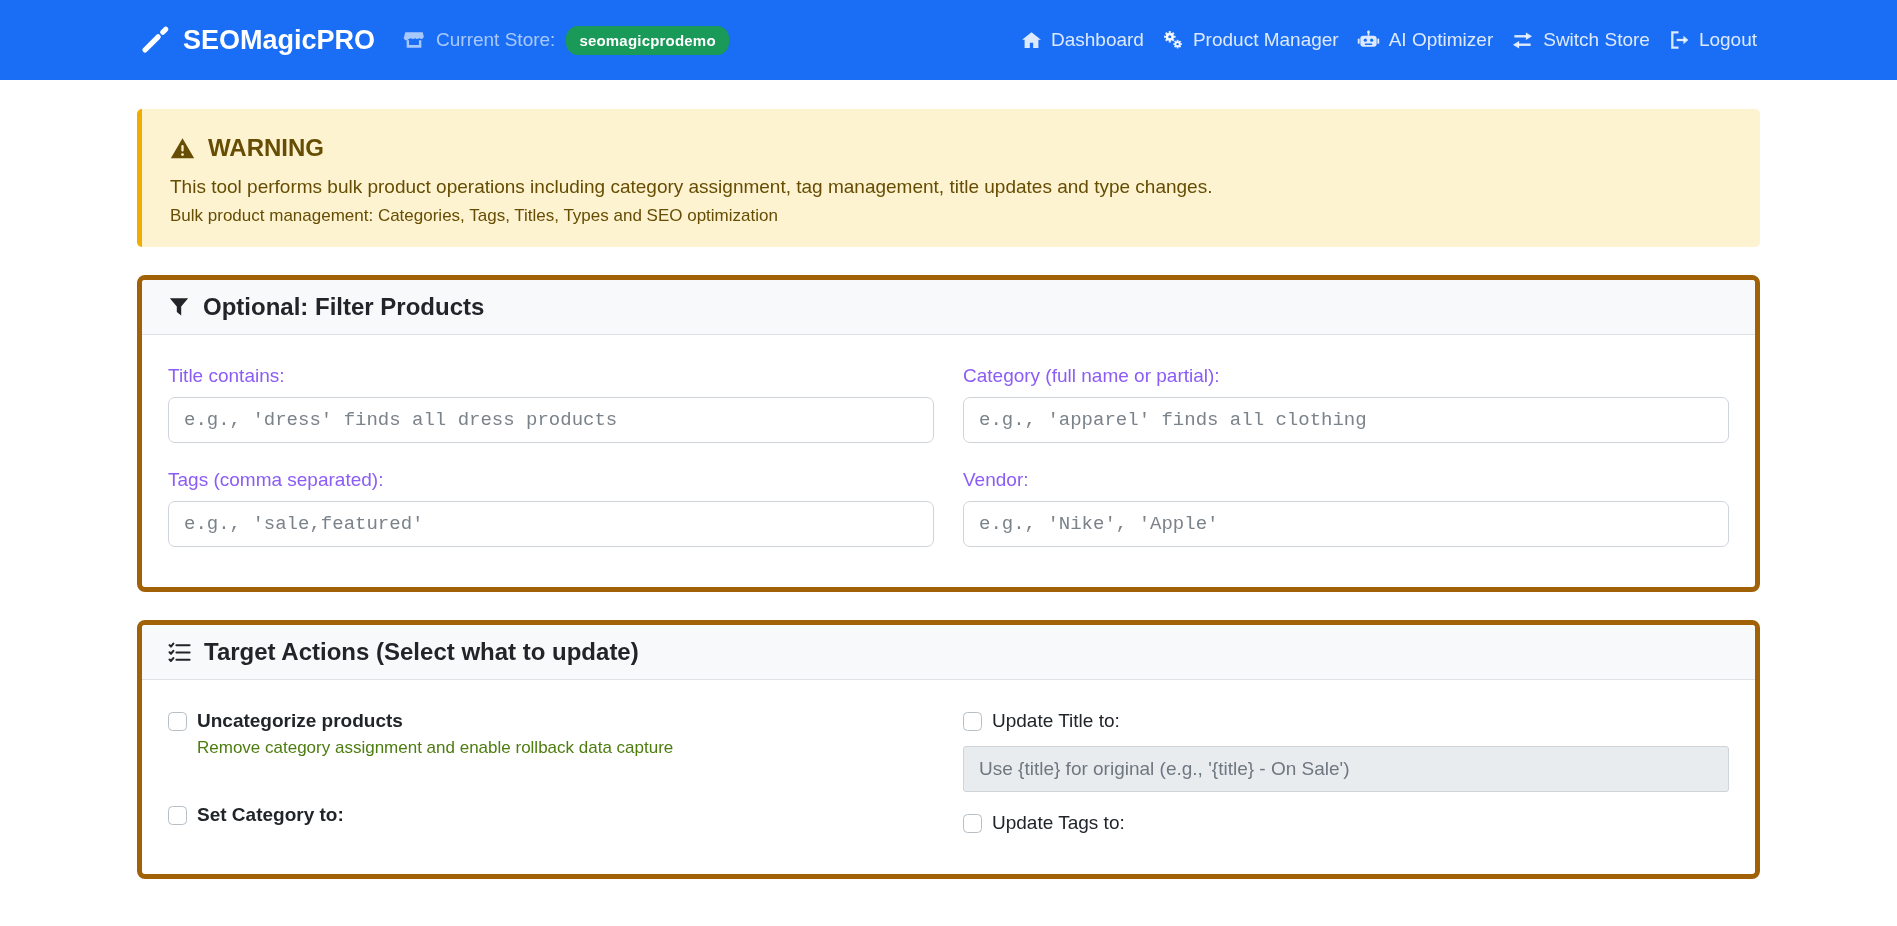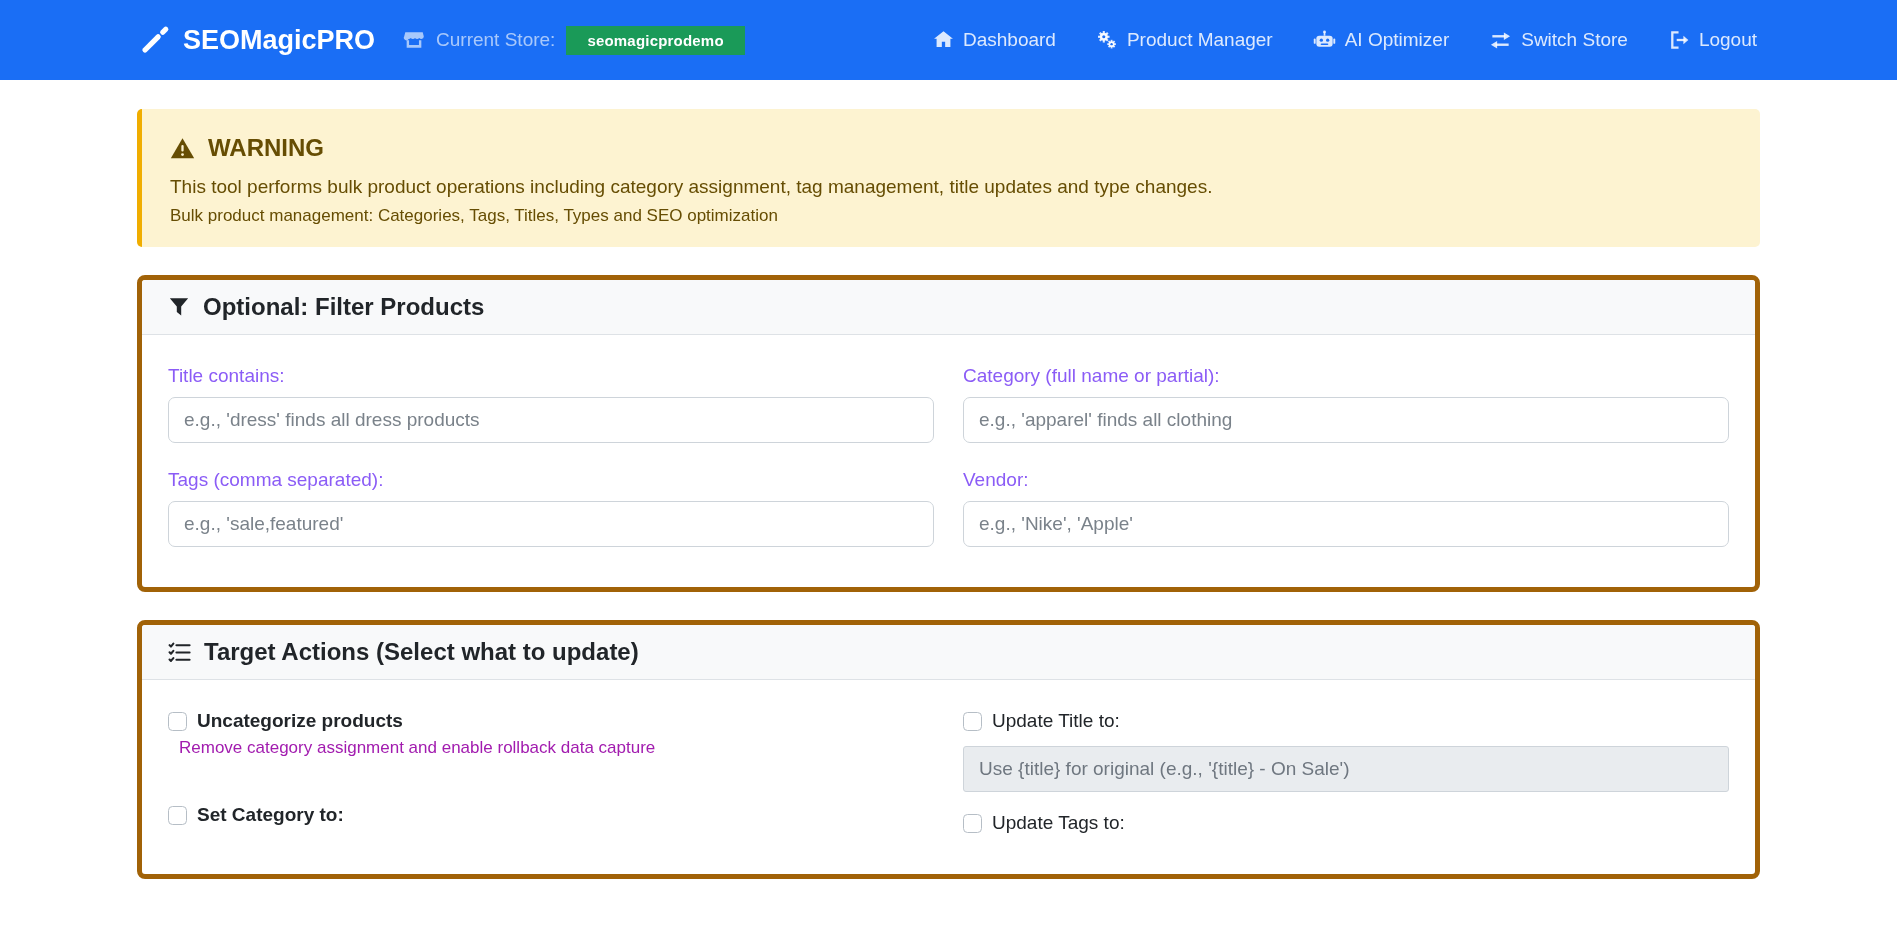--- a/index.html
+++ b/index.html
@@ -20,23 +20,23 @@
   }
   .nav-left { display: flex; align-items: center; gap: 28px; }
   .brand {
     display: flex; align-items: center; gap: 13px;
     color: #ffffff; font-size: 27px; font-weight: 700; text-decoration: none;
     cursor: pointer;
   }
   .store { display: flex; align-items: center; gap: 11px; color: rgba(255,255,255,0.62); font-size: 19px; }
   .store-badge {
     background: #1a9a58; color: #ffffff; font-size: 15px; font-weight: 700;
-    padding: 6px 21px; border-radius: 0; letter-spacing: .2px;
-  }
-  .nav-links { display: flex; align-items: flex-start; gap: 40px; }
+    padding: 6px 13px; border-radius: 12px; letter-spacing: .2px;
+  }
+  .nav-links { display: flex; align-items: center; gap: 18px; }
   .nav-link {
     display: flex; align-items: center; gap: 9px;
     color: rgba(255,255,255,0.85); font-size: 19px; text-decoration: none; cursor: pointer;
   }
 
   
   .page { width: 1623px; margin: 0 auto; }
 
   
   .alert-warning {
@@ -58,35 +58,35 @@
     font-size: 24px; font-weight: 700; color: #212529;
   }
   .card-body { padding: 30px 26px 14px; }
   .grid2 { display: grid; grid-template-columns: 1fr 1fr; column-gap: 29px; }
 
   
   .field { margin-bottom: 26px; }
   .field-label { display: block; font-size: 19px; color: #8b5cf6; margin-bottom: 10px; line-height: 22px; }
   .text-input {
     width: 100%; height: 46px; border: 1px solid #ced4da; border-radius: 7px;
-    padding: 0 15px; font-size: 19px; font-family: Liberation Sans, sans-serif; color: #212529; background: #fff;
+    padding: 0 15px; font-size: 19px; font-family: Liberation Mono, monospace; color: #212529; background: #fff;
   }
   .text-input::placeholder { color: #7a828a; }
 
   
   .actions-body { padding: 30px 26px 40px; }
   .check-row { display: flex; align-items: flex-start; gap: 10px; }
   .checkbox {
     appearance: none; -webkit-appearance: none; width: 19px; height: 19px;
     border: 1px solid #b6bec6; border-radius: 4.5px; background: #fff;
     margin: 2px 0 0; flex: none; cursor: pointer;
   }
   .check-label-bold { font-size: 19px; font-weight: 700; line-height: 22px; }
   .check-label { font-size: 19px; line-height: 22px; }
-  .check-hint { margin: 5px 0 0 11px; font-size: 17px; color: #a21caf; line-height: 21px; }
+  .check-hint { margin: 5px 0 0 29px; font-size: 17px; color: #4d7c0f; line-height: 21px; }
   .mt46 { margin-top: 46px; }
   .mt20 { margin-top: 20px; }
   .disabled-input {
     margin-top: 14px; width: 100%; height: 46px;
     background: #e9ecef; border: 1px solid #ced4da; border-radius: 3px;
     padding: 0 15px; font-size: 19px; font-family: inherit; color: #6f7780;
   }
   .disabled-input::placeholder { color: #6f7780; }
 </style>
 </head>

